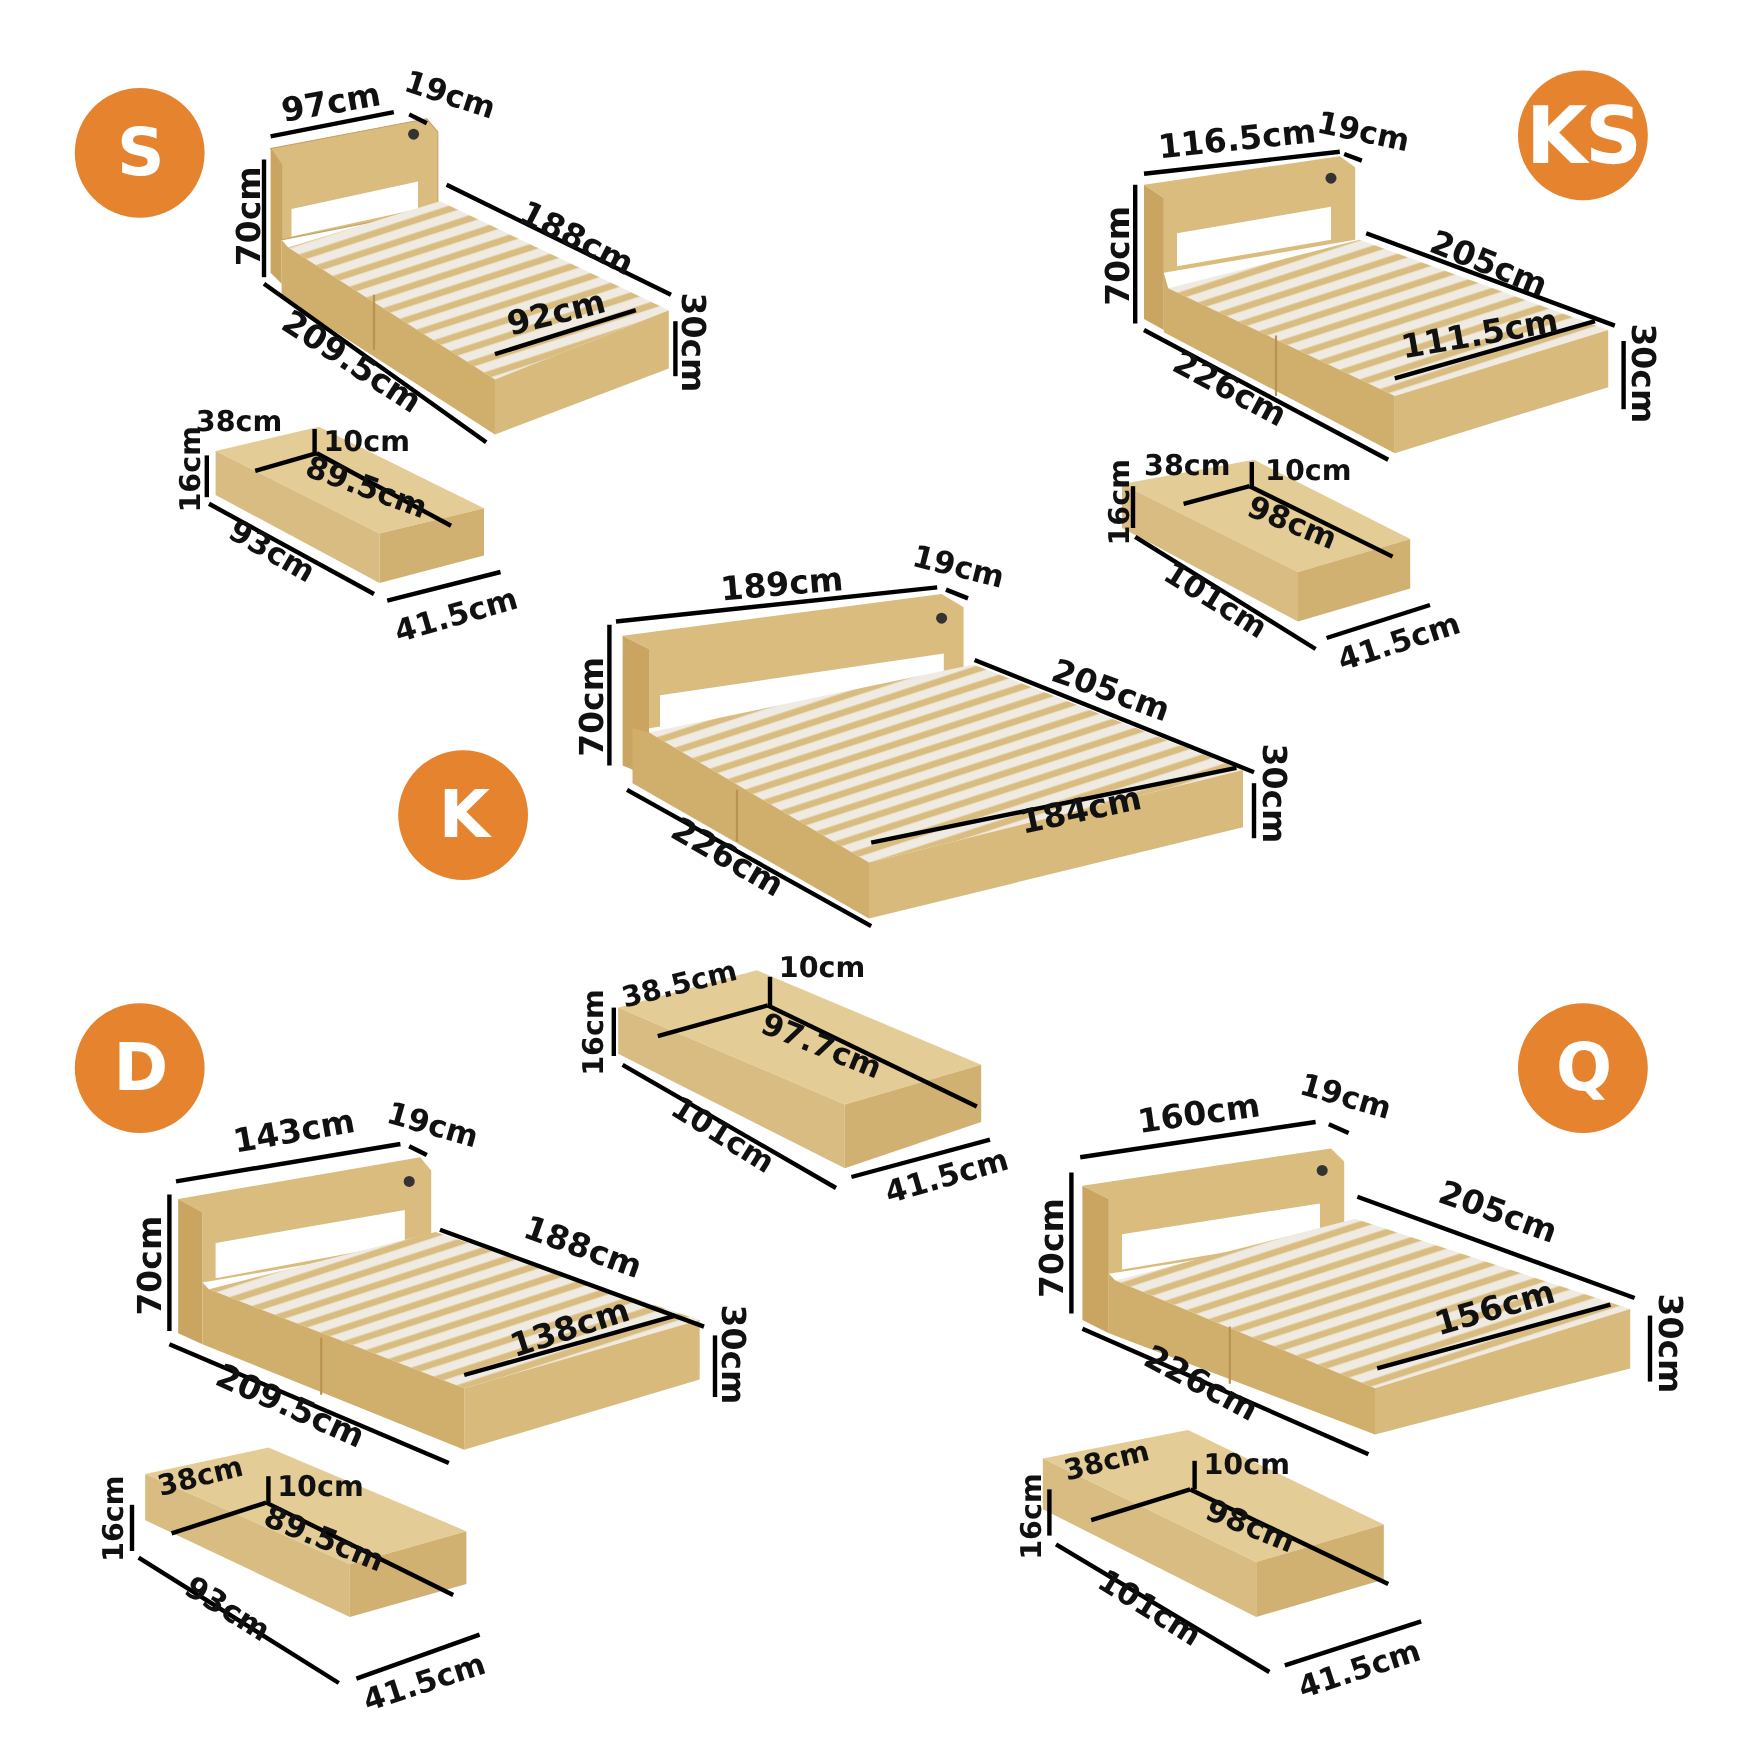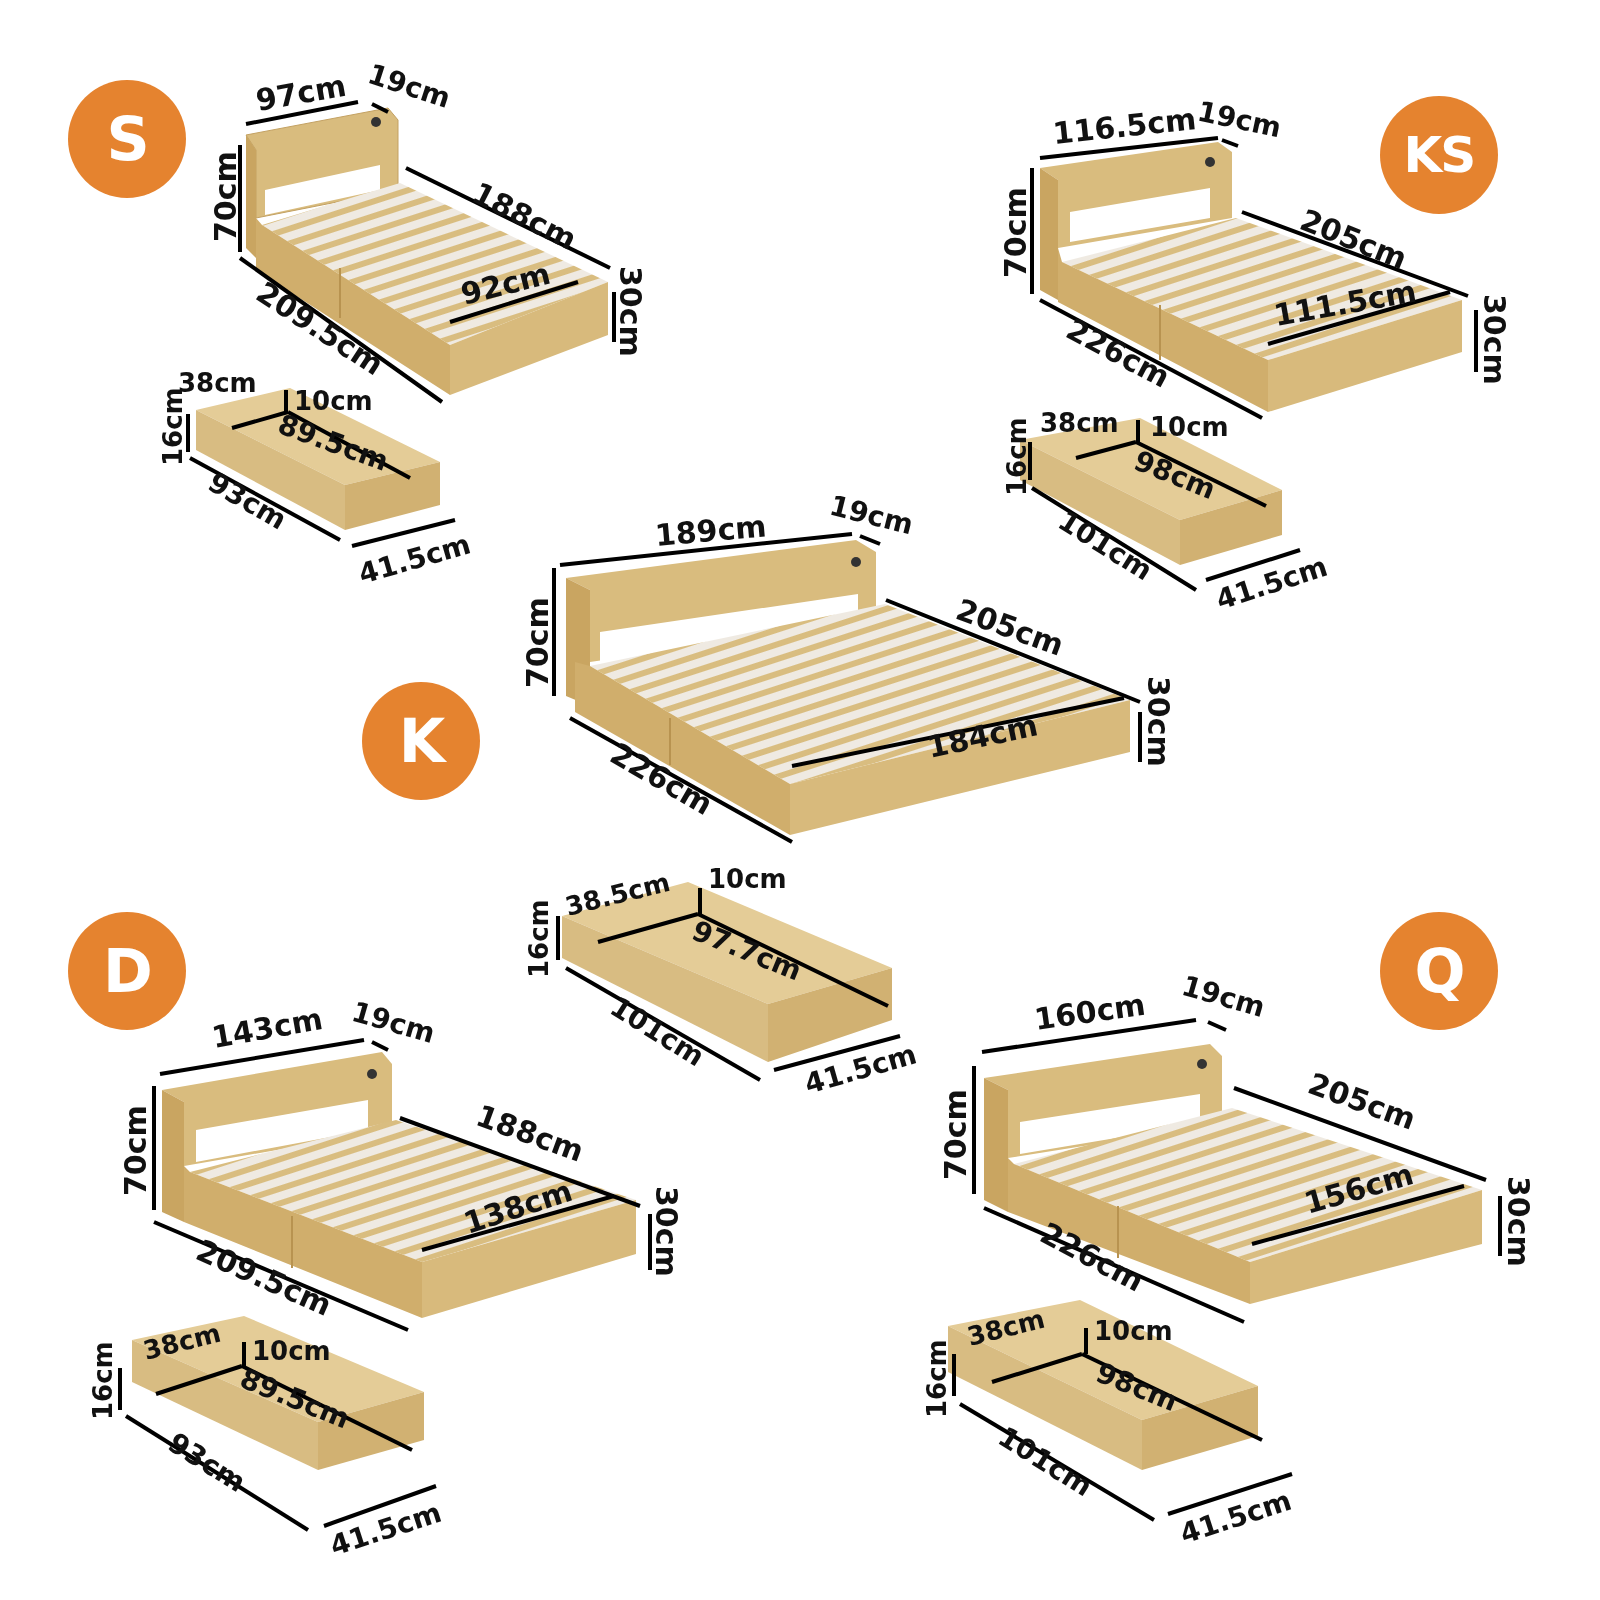--- a/index.html
+++ b/index.html
@@ -8,21 +8,21 @@
   svg.diagram{position:absolute;left:0;top:0;width:1600px;height:1600px;}
   .lbl{font-family:"DejaVu Sans",sans-serif;font-weight:bold;fill:#111;}
   .dim{stroke:#000;stroke-width:4;fill:none;stroke-linecap:butt;}
 </style>
 </head>
 <body>
 
 <div class="badge" style="left:68px;top:80px;">
     <span>S</span>
   </div>
-<div class="badge" style="left:1380px;top:96px;font-size:50px;">
+<div class="badge" style="left:1380px;top:64px;font-size:72px;">
     <span>KS</span>
   </div>
 <div class="badge" style="left:362px;top:682px;">
     <span>K</span>
   </div>
 <div class="badge" style="left:68px;top:912px;">
     <span>D</span>
   </div>
 <div class="badge" style="left:1380px;top:912px;">
     <span>Q</span>

